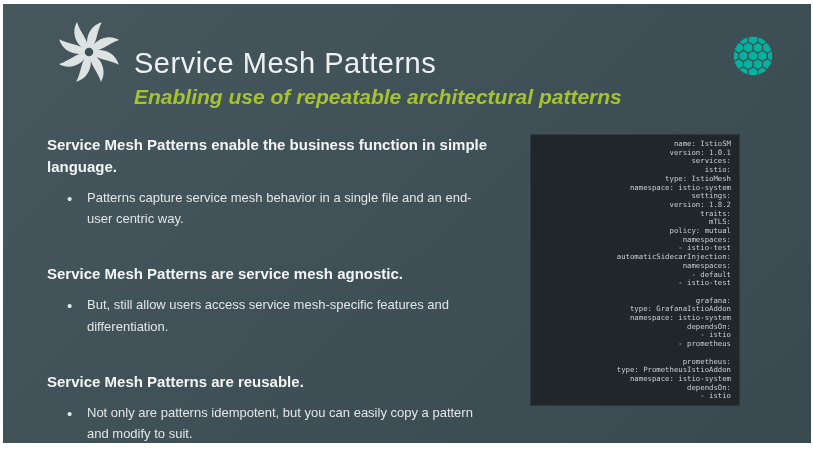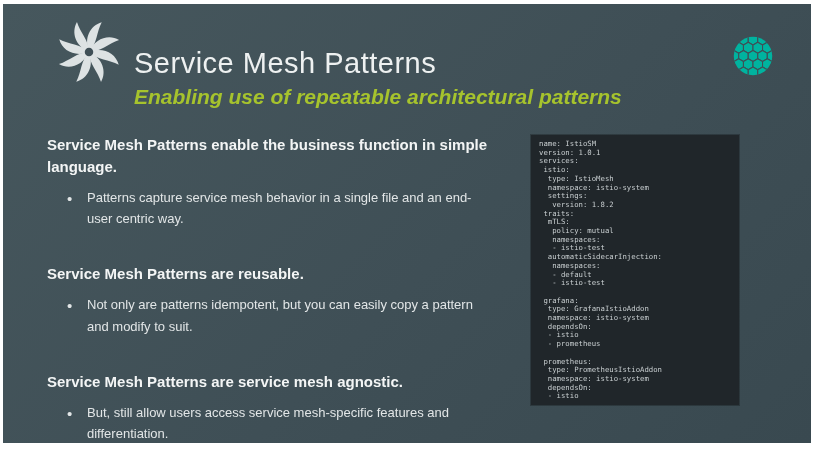--- a/index.html
+++ b/index.html
@@ -61,20 +61,21 @@
     background:#20262a;
     box-shadow:0 0 0 1px rgba(0,0,0,0.25);
     padding:5px 8px;
     overflow:hidden;
   }
   .code-text {
     font-family:"DejaVu Sans Mono", monospace;
     font-size:7.3px; line-height:8.7px;
     color:#c9cfd1;
     white-space:pre;
+    text-align:right;
   }
 </style>
 </head>
 <body>
 
 <div class="frame">
   <div class="slide">
 
     <svg class="logo" viewBox="0 0 64 64" aria-hidden="true">
       <g fill="#dde2e3">
@@ -130,30 +131,30 @@
     <div class="content">
 
       <div class="section">
         <div class="section-heading">Service Mesh Patterns enable the business function in simple language.</div>
         <ul class="bullets">
           <li>Patterns capture service mesh behavior in a single file and an end-user centric way.</li>
         </ul>
       </div>
 
       <div class="section">
-        <div class="section-heading">Service Mesh Patterns are reusable.</div>
+        <div class="section-heading">Service Mesh Patterns are service mesh agnostic.</div>
         <ul class="bullets">
-          <li>Not only are patterns idempotent, but you can easily copy a pattern and modify to suit.</li>
+          <li>But, still allow users access service mesh-specific features and differentiation.</li>
         </ul>
       </div>
 
       <div class="section">
-        <div class="section-heading">Service Mesh Patterns are service mesh agnostic.</div>
+        <div class="section-heading">Service Mesh Patterns are reusable.</div>
         <ul class="bullets">
-          <li>But, still allow users access service mesh-specific features and differentiation.</li>
+          <li>Not only are patterns idempotent, but you can easily copy a pattern and modify to suit.</li>
         </ul>
       </div>
 
     </div>
 
     <div class="code-panel">
       <pre class="code-text">name: IstioSM
 version: 1.0.1
 services:
  istio:

